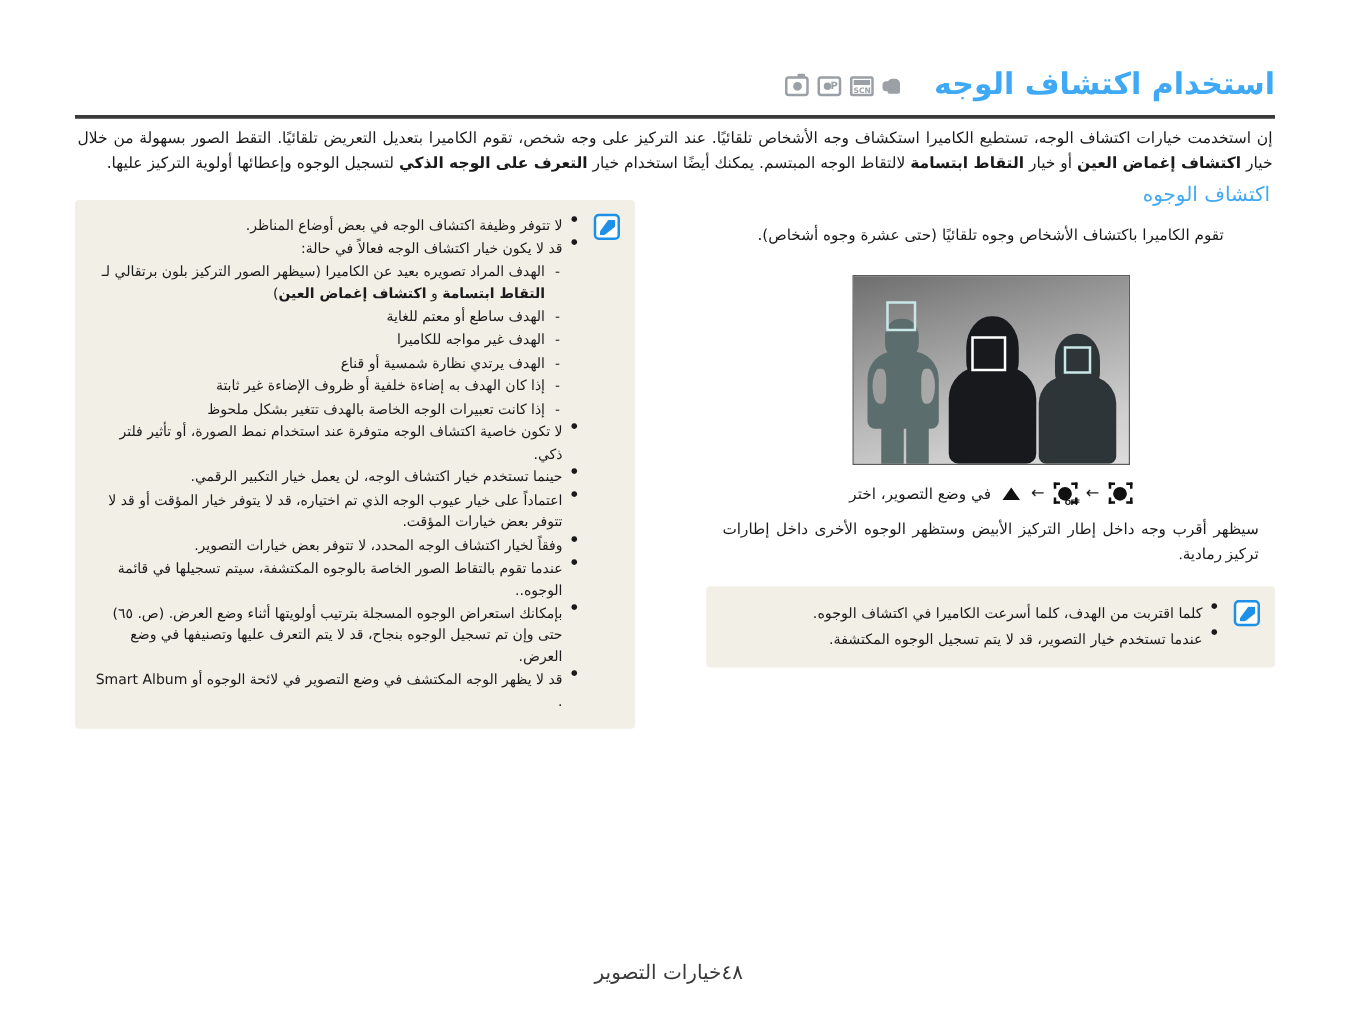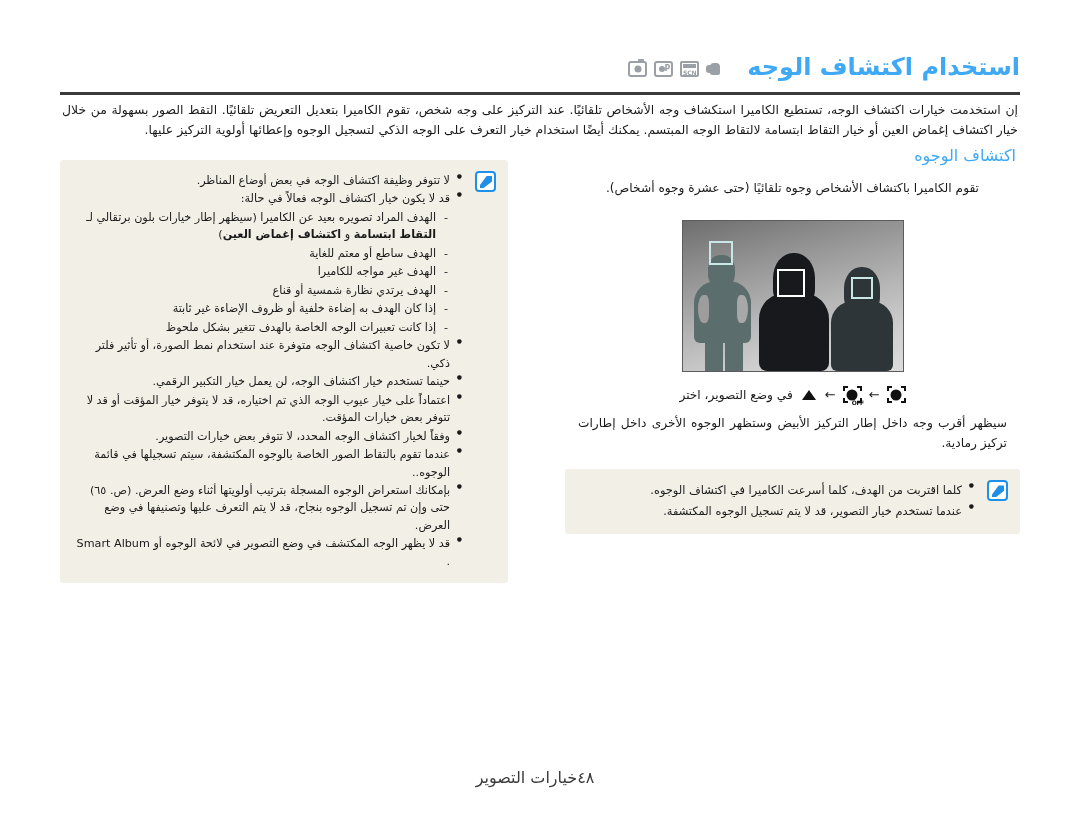--- a/index.html
+++ b/index.html
@@ -160,21 +160,21 @@
     position: absolute;
     top: 100px;
     right: 62px;
     left: 62px;
     font-size: 12.4px;
     line-height: 1.62;
     color: #1a1a1a;
     text-align: justify;
     text-align-last: right;
   }
-  .intro b { font-weight: normal; }
+  .intro b { font-weight: bold; }
 
   
   .col-right {
     position: absolute;
     top: 146px;
     right: 60px;
     width: 455px;
   }
   .col-left {
     position: absolute;
@@ -502,42 +502,42 @@
         <span class="corner c-bl"></span>
           <span class="corner c-br"></span>
         <span class="face"></span>
         <span class="off-lbl">OFF</span>
       </span>
       <span class="arrow">←</span>
       <span class="tri-up"></span>
       <span>في وضع التصوير، اختر</span>
     </div>
 
-    <p class="body-text justify" style="margin-top:10px;">سيظهر أقرب وجه داخل إطار التركيز الأبيض وستظهر الوجوه الأخرى داخل إطارات تركيز رمادية.</p>
+    <p class="body-text justify" style="margin-top:10px;font-family:Liberation Serif, serif;">سيظهر أقرب وجه داخل إطار التركيز الأبيض وستظهر الوجوه الأخرى داخل إطارات تركيز رمادية.</p>
 
     <div class="note note-left">
       <span class="note-icon">
           <span class="pen"></span>
         </span>
       <ul>
         <li>كلما اقتربت من الهدف، كلما أسرعت الكاميرا في اكتشاف الوجوه.</li>
         <li>عندما تستخدم خيار التصوير، قد لا يتم تسجيل الوجوه المكتشفة.</li>
       </ul>
     </div>
   </div>
 
   <div class="col-left">
     <div class="note note-right" style="margin-top:0;">
       <span class="note-icon">
           <span class="pen"></span>
         </span>
       <ul>
         <li>لا تتوفر وظيفة اكتشاف الوجه في بعض أوضاع المناظر.</li>
         <li>قد لا يكون خيار اكتشاف الوجه فعالاً في حالة:</li>
-        <li class="sub"><span>الهدف المراد تصويره بعيد عن الكاميرا (سيظهر إطار خيارات بلون برتقالي لـ </span><b>التقاط ابتسامة</b><span> و </span><b>اكتشاف إغماض العين</b><span>)</span></li>
+        <li class="sub"><span>الهدف المراد تصويره بعيد عن الكاميرا (سيظهر الصور التركيز بلون برتقالي لـ </span><b>التقاط ابتسامة</b><span> و </span><b>اكتشاف إغماض العين</b><span>)</span></li>
         <li class="sub">الهدف ساطع أو معتم للغاية</li>
         <li class="sub">الهدف غير مواجه للكاميرا</li>
         <li class="sub">الهدف يرتدي نظارة شمسية أو قناع</li>
         <li class="sub">إذا كان الهدف به إضاءة خلفية أو ظروف الإضاءة غير ثابتة</li>
         <li class="sub">إذا كانت تعبيرات الوجه الخاصة بالهدف تتغير بشكل ملحوظ</li>
         <li>لا تكون خاصية اكتشاف الوجه متوفرة عند استخدام نمط الصورة، أو تأثير فلتر ذكي.</li>
         <li>حينما تستخدم خيار اكتشاف الوجه، لن يعمل خيار التكبير الرقمي.</li>
         <li>اعتماداً على خيار عيوب الوجه الذي تم اختياره، قد لا يتوفر خيار المؤقت أو قد لا تتوفر بعض خيارات المؤقت.</li>
         <li>وفقاً لخيار اكتشاف الوجه المحدد، لا تتوفر بعض خيارات التصوير.</li>
         <li>عندما تقوم بالتقاط الصور الخاصة بالوجوه المكتشفة، سيتم تسجيلها في قائمة الوجوه..</li>

